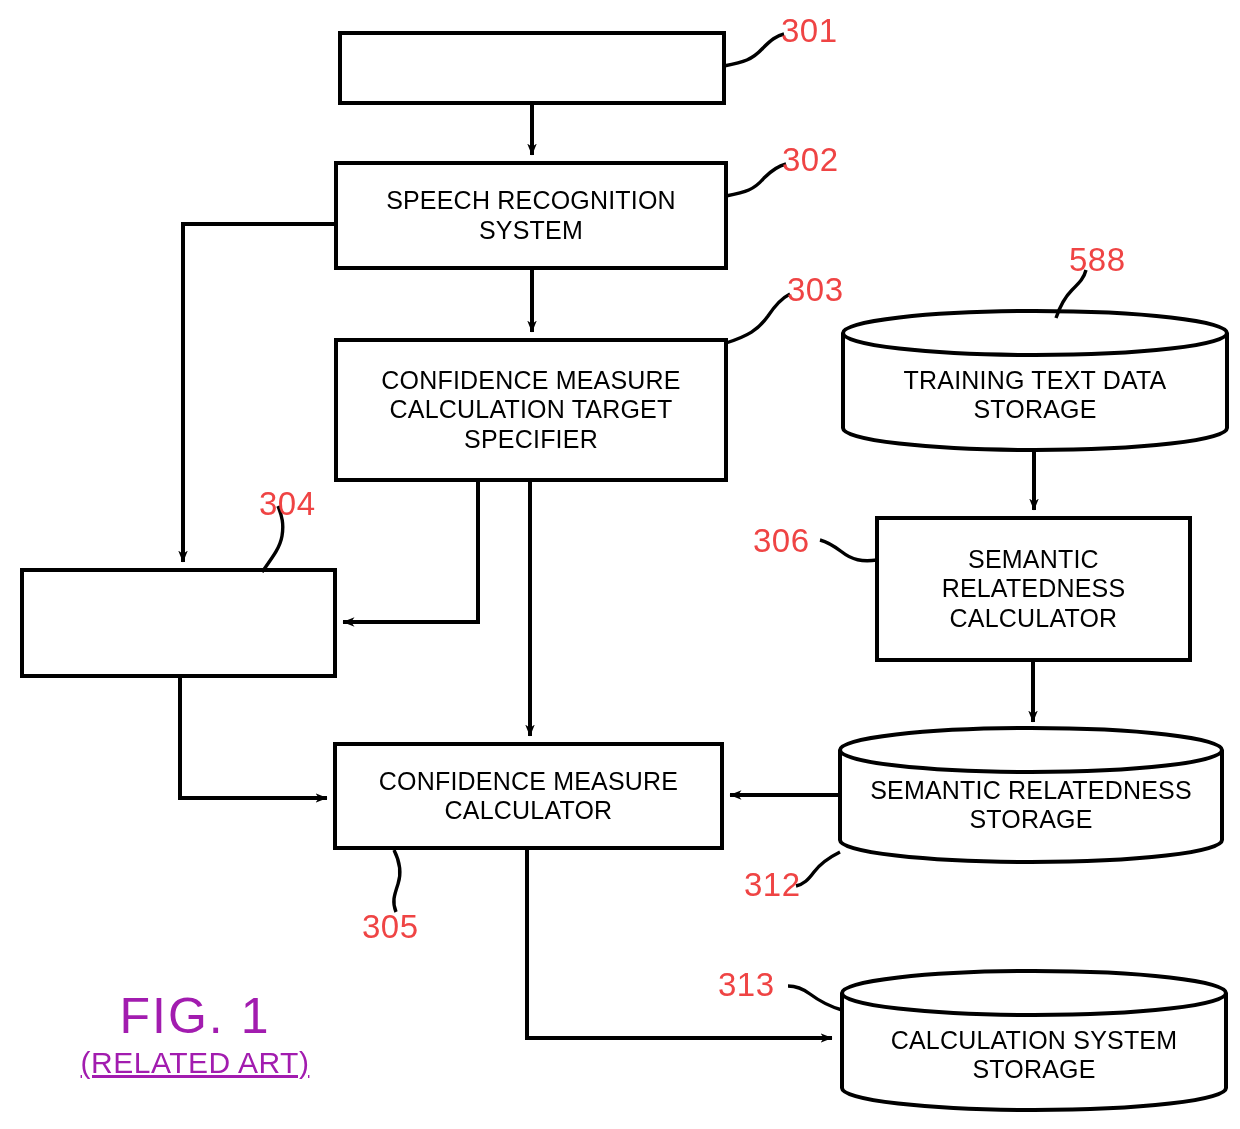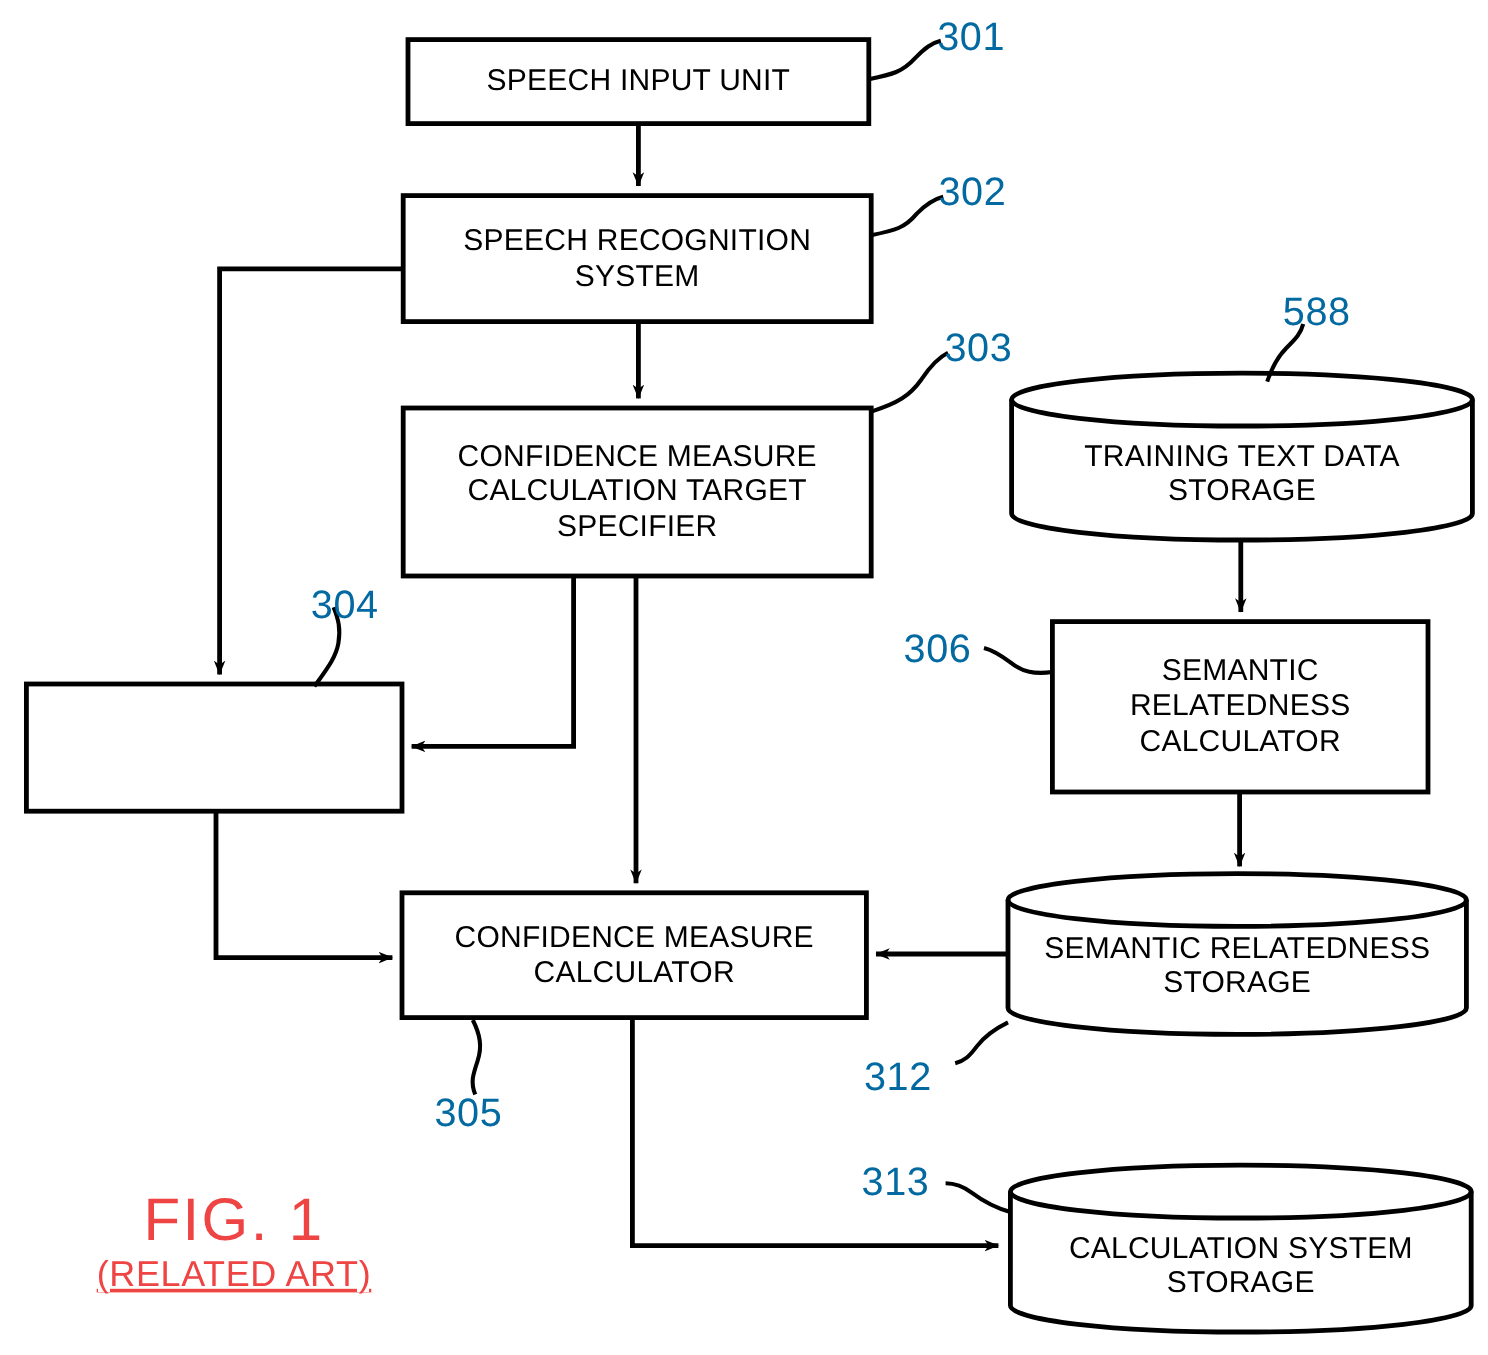--- a/index.html
+++ b/index.html
@@ -31,28 +31,28 @@
     text-align: center;
     color: #000000;
     font-size: 25px;
     line-height: 1.17;
     letter-spacing: 0.2px;
     pointer-events: none;
     white-space: pre-line;
   }
   .ref-num {
     position: absolute;
-    color: #0369a1;
+    color: #ef4444;
     font-size: 33px;
     line-height: 1;
     letter-spacing: 0.5px;
   }
   .fig-caption {
     position: absolute;
-    color: #ef4444;
+    color: #a21caf;
     text-align: center;
     line-height: 1.05;
   }
   .fig-caption .fig-main {
     display: block;
     font-size: 50px;
     letter-spacing: 2px;
   }
   .fig-caption .fig-sub {
     display: block;
@@ -132,21 +132,20 @@
       <path d="M726,343 C748,336 758,330 768,316 C776,304 782,298 790,294"></path>
       <path d="M262,572 C272,558 280,548 282,536 C284,524 282,516 278,506"></path>
       <path d="M394,850 C400,862 402,872 398,884 C394,896 392,902 396,912"></path>
       <path d="M877,560 C862,562 852,560 842,552 C834,546 828,542 820,540"></path>
       <path d="M1056,318 C1060,306 1064,298 1072,290 C1080,282 1084,278 1086,270"></path>
       <path d="M840,852 C828,858 820,864 814,872 C808,880 804,884 796,886"></path>
       <path d="M842,1010 C828,1006 818,1000 810,994 C802,988 796,986 788,986"></path>
     </g>
   </svg>
 
-  <div class="node-label" style="left:340px; top:33px; width:384px; height:70px;">SPEECH INPUT UNIT</div>
 
   <div class="node-label" style="left:336px; top:163px; width:390px; height:105px;">SPEECH RECOGNITION
 SYSTEM</div>
 
   <div class="node-label" style="left:336px; top:340px; width:390px; height:140px;">CONFIDENCE MEASURE
 CALCULATION TARGET
 SPECIFIER</div>
 
 
   <div class="node-label" style="left:335px; top:744px; width:387px; height:104px;">CONFIDENCE MEASURE
@@ -172,21 +171,21 @@
   <div class="ref-num" style="left:787px; top:273px;">303</div>
 
   <div class="ref-num" style="left:259px; top:487px;">304</div>
 
   <div class="ref-num" style="left:362px; top:910px;text-align:center;">305</div>
 
   <div class="ref-num" style="left:753px; top:524px;">306</div>
 
   <div class="ref-num" style="left:1069px; top:243px;">588</div>
 
-  <div class="ref-num" style="left:720px; top:868px;margin-top:12px;">312</div>
+  <div class="ref-num" style="left:744px; top:868px;">312</div>
 
   <div class="ref-num" style="left:718px; top:968px;">313</div>
 
   <div class="fig-caption" style="left:30px; top:990px; width:330px;">
     <span class="fig-main">FIG. 1</span>
     <span class="fig-sub">(RELATED ART)</span>
   </div>
 
 </div>
 

